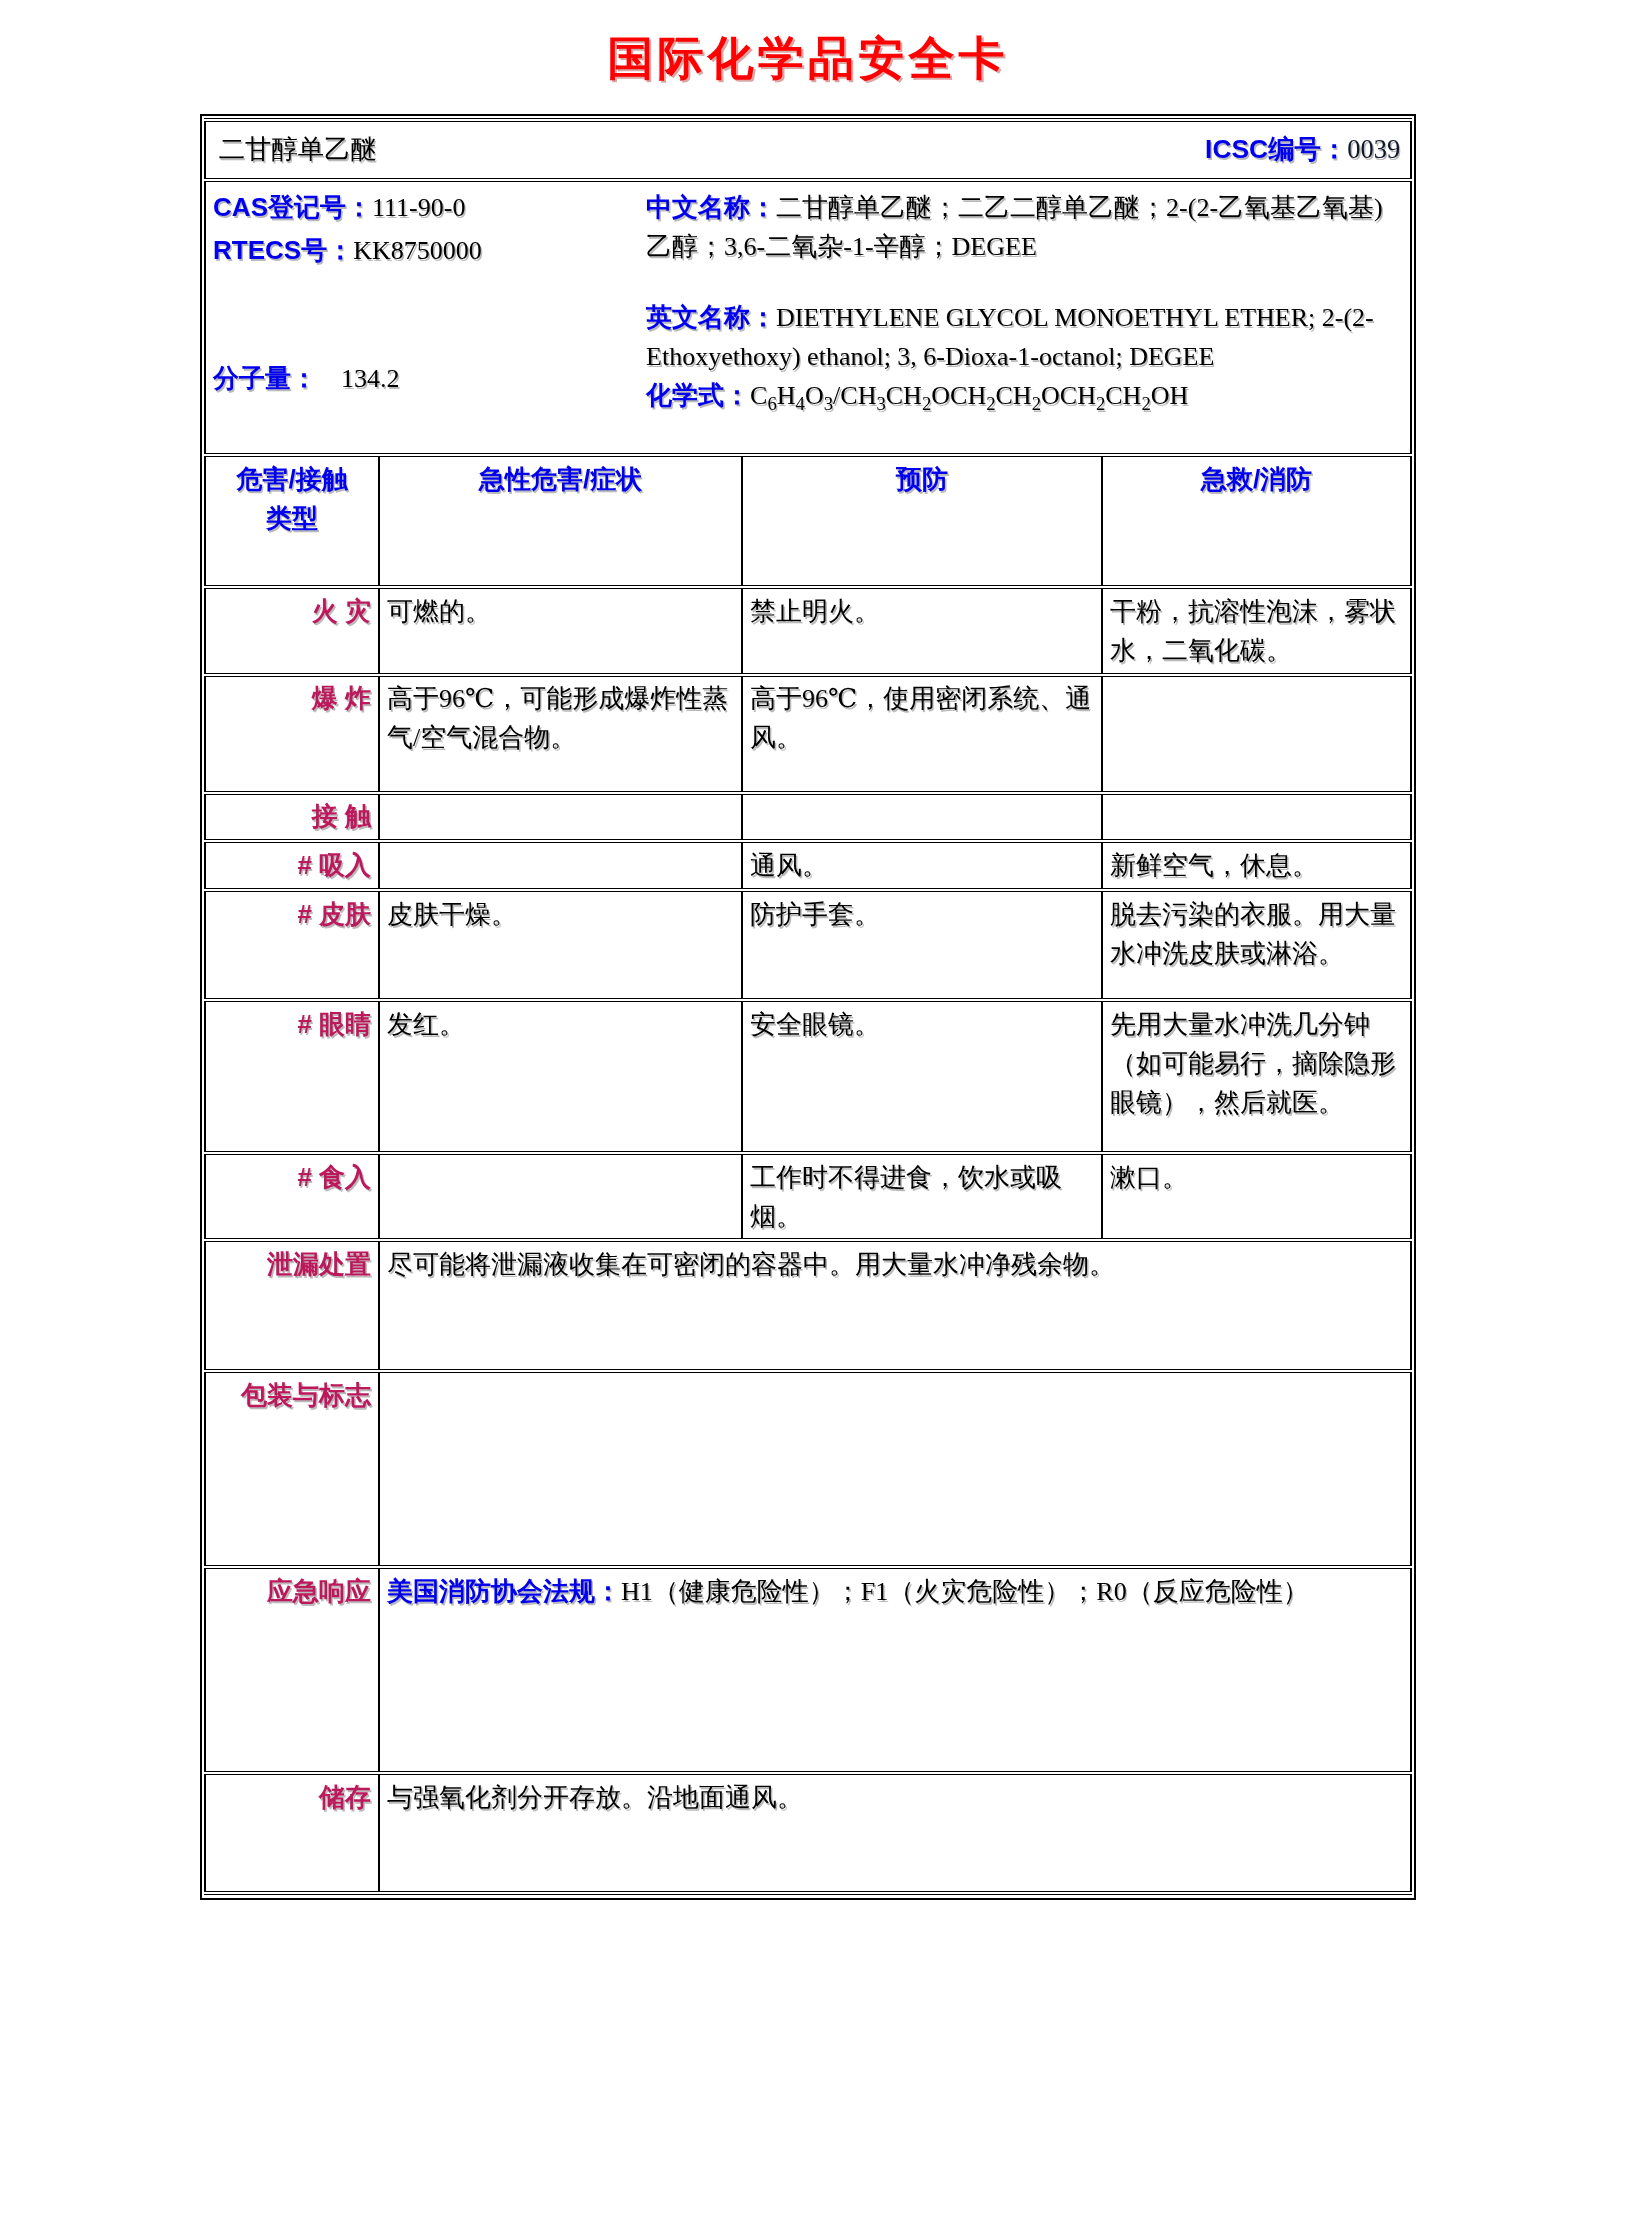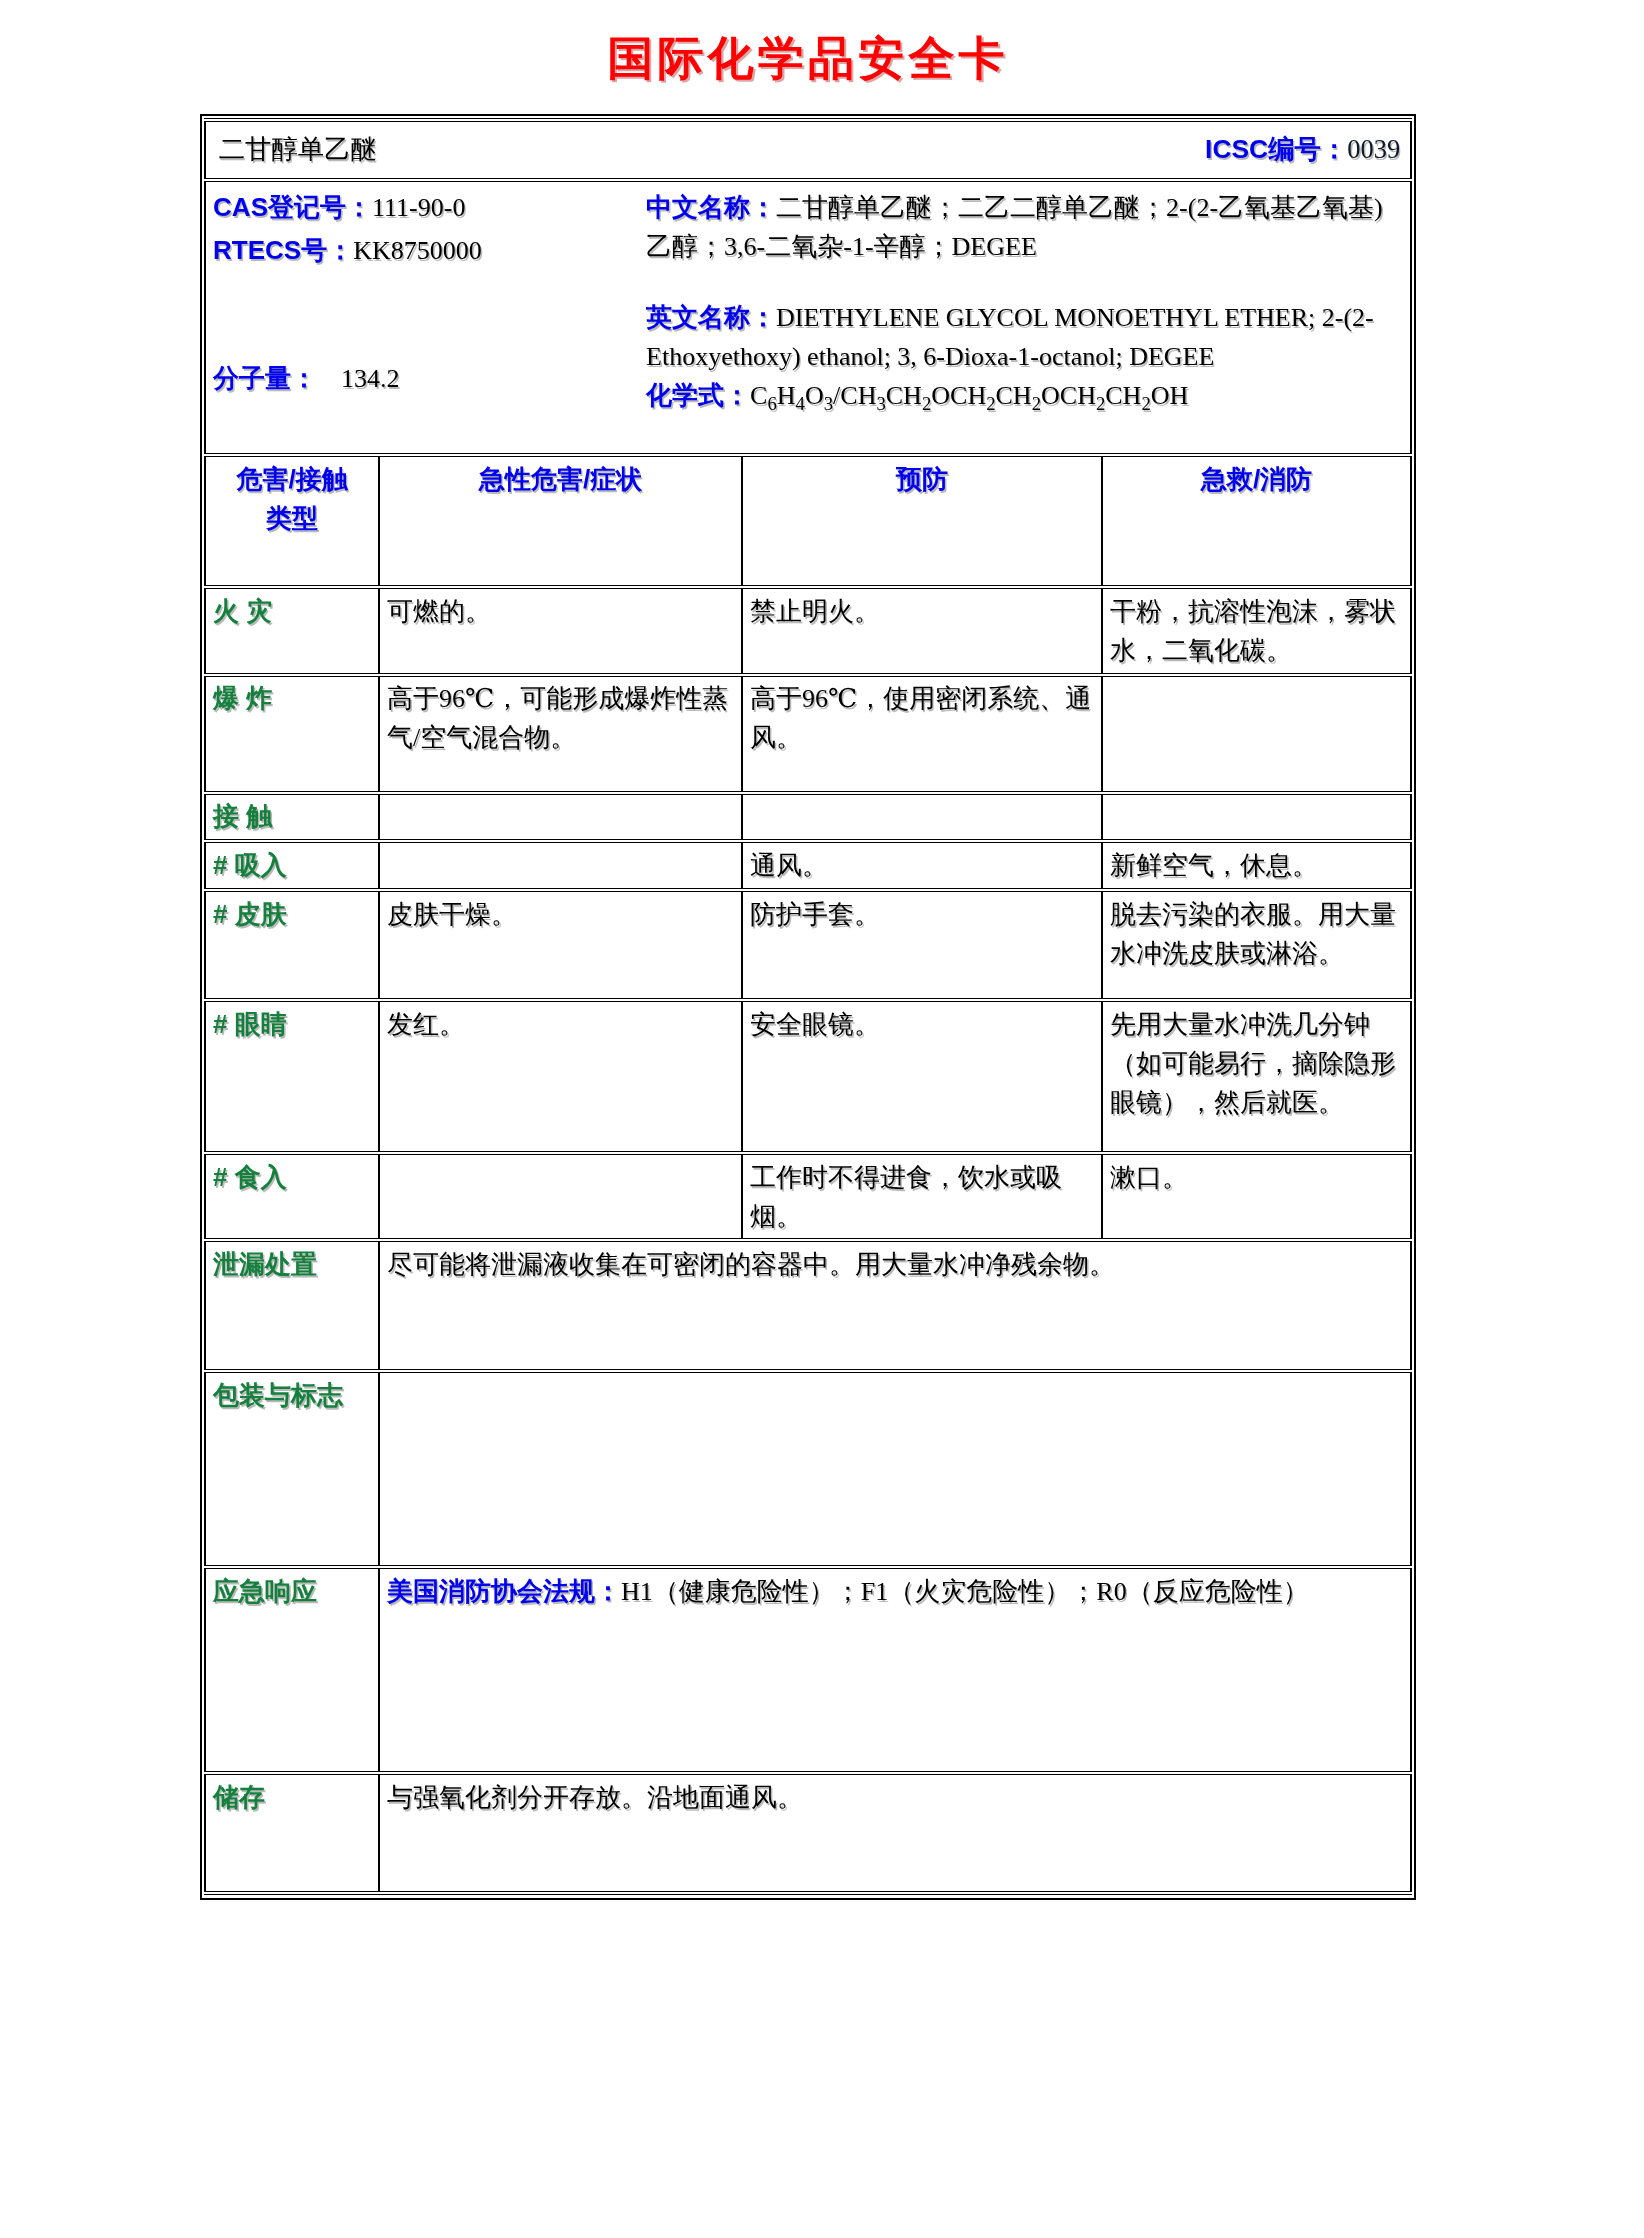--- a/index.html
+++ b/index.html
@@ -18,21 +18,21 @@
   table.icsc{border-collapse:collapse;table-layout:fixed;width:100%;}
   table.icsc td{
     border-left:2.1px solid #000;border-right:2.1px solid #000;
     border-top:4.2px double #000;border-bottom:4.2px double #000;
     padding:2.8px 7px;vertical-align:top;font-size:26px;line-height:1.5;
     text-shadow:1.4px 2.1px 0 rgba(130,130,130,0.55);
     overflow:hidden;
   }
   .blue{color:#0000ee;font-weight:bold;font-family:"Liberation Sans","DejaVu Sans",sans-serif;}
   td.lbl{
-    color:#15803d;font-weight:bold;text-align:left;vertical-align:middle;
+    color:#be185d;font-weight:bold;text-align:right;vertical-align:middle;
     font-size:28px;font-family:"Liberation Sans","DejaVu Sans",sans-serif;
     white-space:pre-line;padding:2.8px 1.4px;
   }
   td.hdr{
     color:#0000ee;font-weight:bold;text-align:center;vertical-align:middle;
     font-size:28.5px;font-family:"Liberation Sans","DejaVu Sans",sans-serif;
     white-space:pre-line;
   }
   
   tr.r-name{height:60px;}  tr.r-ids{height:275px;}

